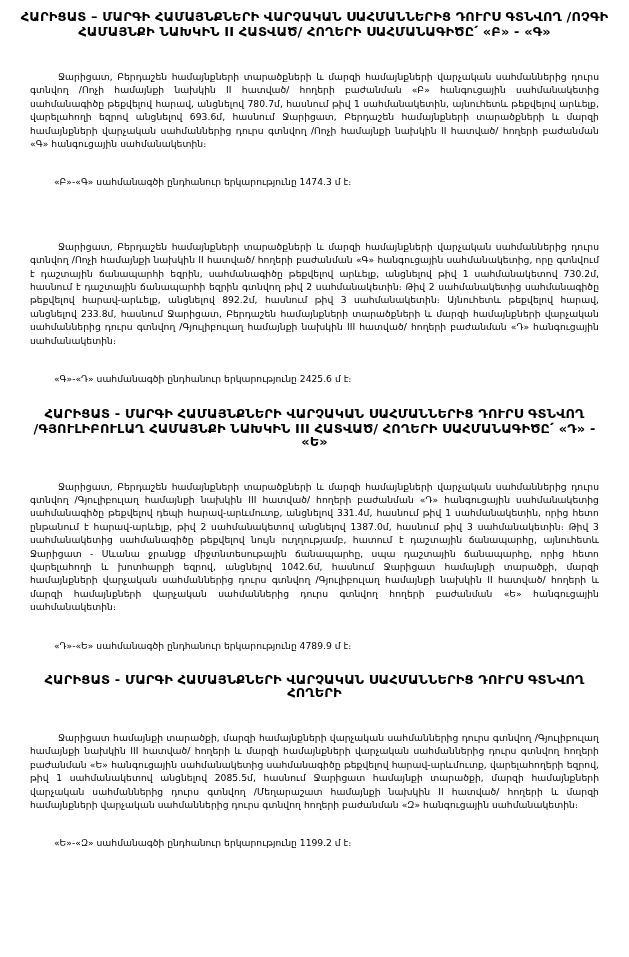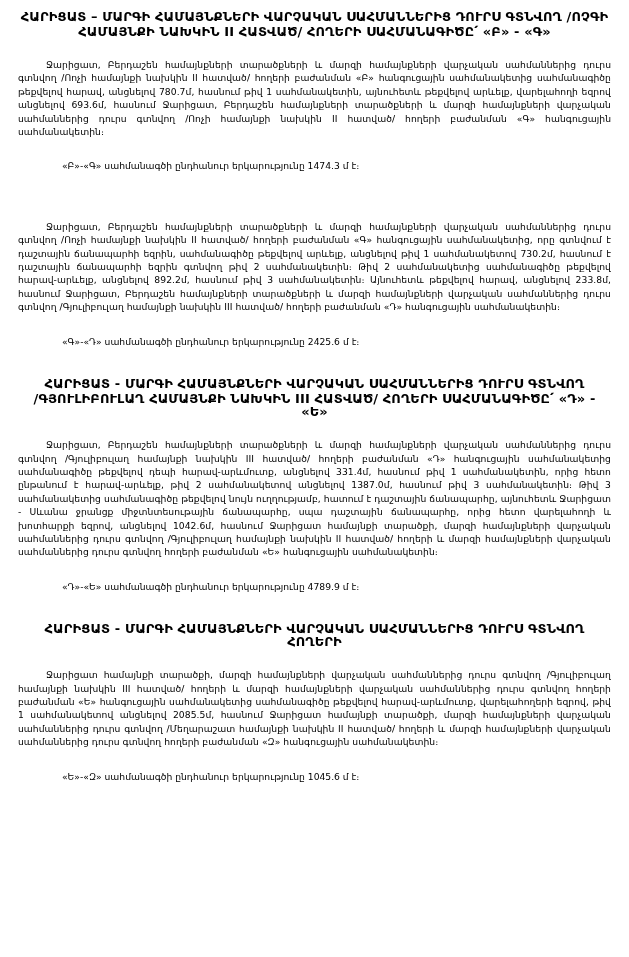--- a/index.html
+++ b/index.html
@@ -30,28 +30,28 @@
     margin: 0 0 2px 0;
     text-transform: uppercase;
   }
   .heading.tight {
     margin-top: 0;
   }
   .para {
     text-align: justify;
     font-size: 9.2px;
     line-height: 13.4px;
-    margin: 0;
+    margin: 12px;
     text-indent: 28px;
     letter-spacing: 0.05px;
   }
   .result {
     font-size: 9.2px;
     line-height: 13.4px;
-    margin: 16px;
+    margin: 8px;
     text-indent: 28px;
   }
   .spacer-lg { height: 18px; }
   .spacer-md { height: 13px; }
   .spacer-xs { height: 5px; }
 </style>
 </head>
 <body>
 
 <div class="page">
@@ -85,16 +85,16 @@
     <p class="result">«Դ»-«Ե» սահմանագծի ընդհանուր երկարությունը 4789.9 մ է։</p>
   </div>
 
   <div class="spacer-md"></div>
 
   <div>
     <div class="heading">ՀԱՐԻՑԱՏ - ՄԱՐԳԻ ՀԱՄԱՅՆՔՆԵՐԻ ՎԱՐՉԱԿԱՆ ՍԱՀՄԱՆՆԵՐԻՑ ԴՈՒՐՍ ԳՏՆՎՈՂ ՀՈՂԵՐԻ</div>
     <div class="spacer-lg"></div>
     <p class="para">Ջարիցատ համայնքի տարածքի, մարզի համայնքների վարչական սահմաններից դուրս գտնվող /Գյուլիբուլաղ համայնքի նախկին III հատված/ հողերի և մարզի համայնքների վարչական սահմաններից դուրս գտնվող հողերի բաժանման «Ե» հանգուցային սահմանակետից սահմանագիծը թեքվելով հարավ-արևմուտք, վարելահողերի եզրով, թիվ 1 սահմանակետով անցնելով 2085.5մ, հասնում Ջարիցատ համայնքի տարածքի, մարզի համայնքների վարչական սահմաններից դուրս գտնվող /Մեղարաշատ համայնքի նախկին II հատված/ հողերի և մարզի համայնքների վարչական սահմաններից դուրս գտնվող հողերի բաժանման «Զ» հանգուցային սահմանակետին։</p>
     <div class="spacer-xs"></div>
-    <p class="result">«Ե»-«Զ» սահմանագծի ընդհանուր երկարությունը 1045.6 մ է։</p>
+    <p class="result">«Ե»-«Զ» սահմանագծի ընդհանուր երկարությունը 1199.2 մ է։</p>
   </div>
 
 </div>
 
 </body></html>

